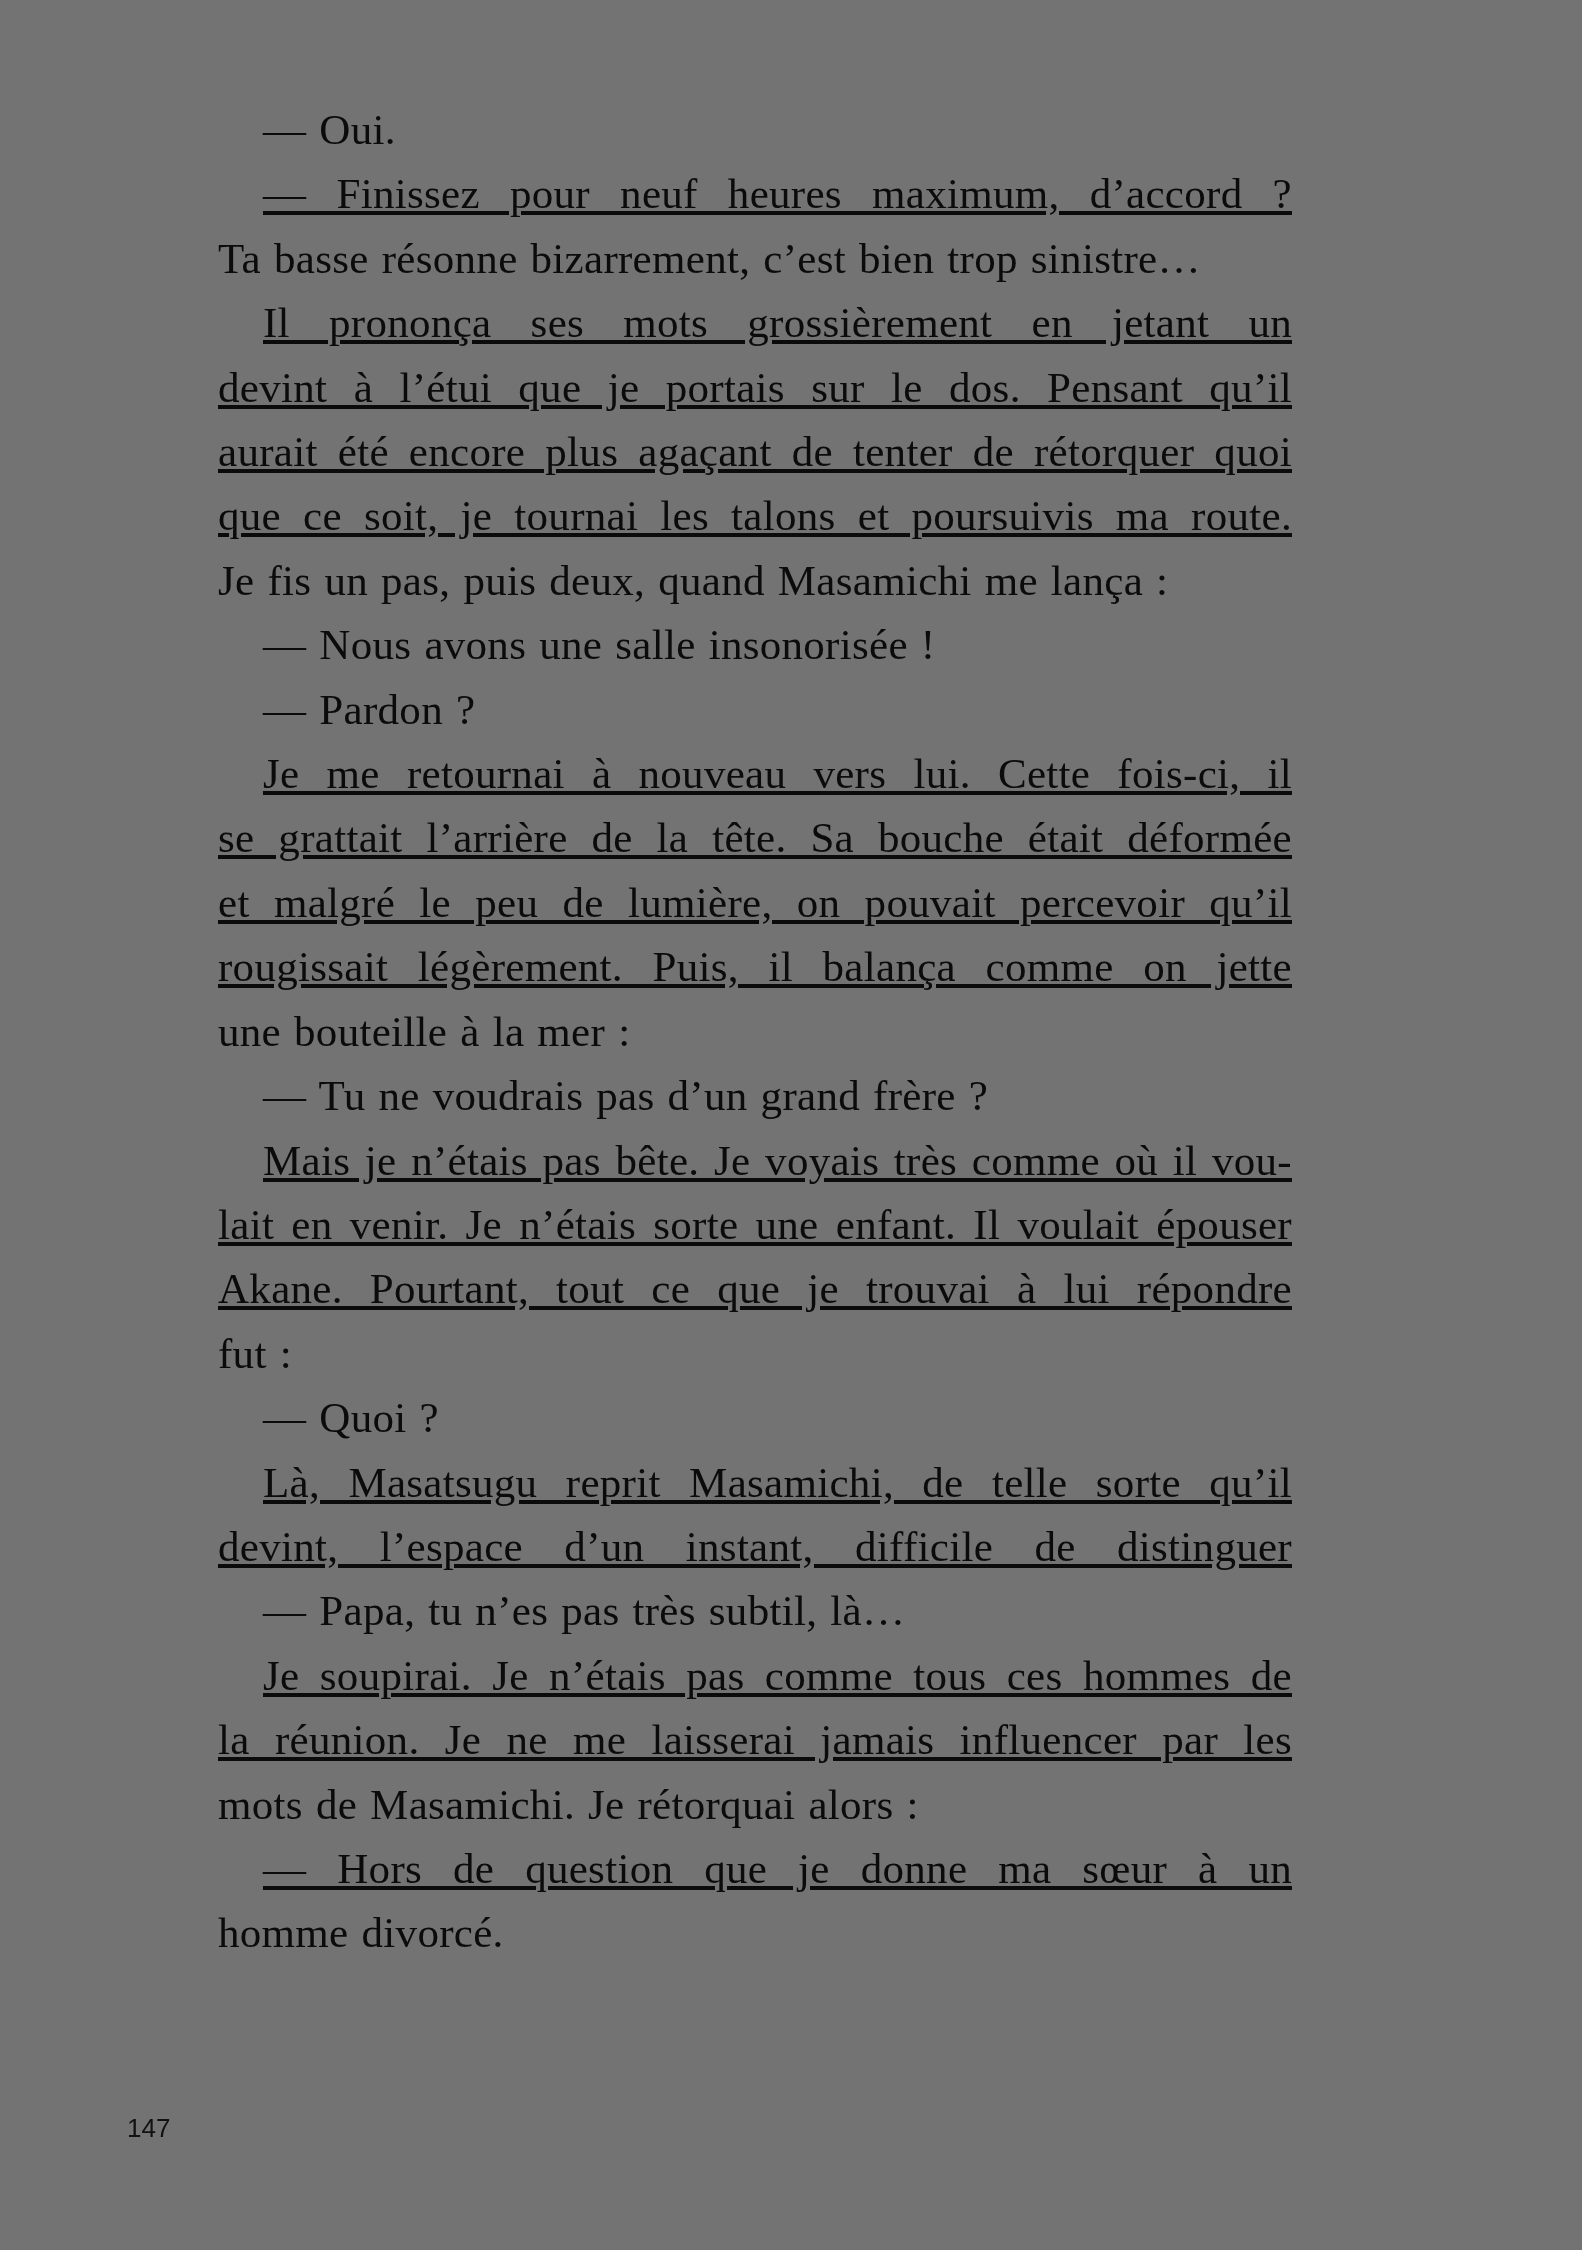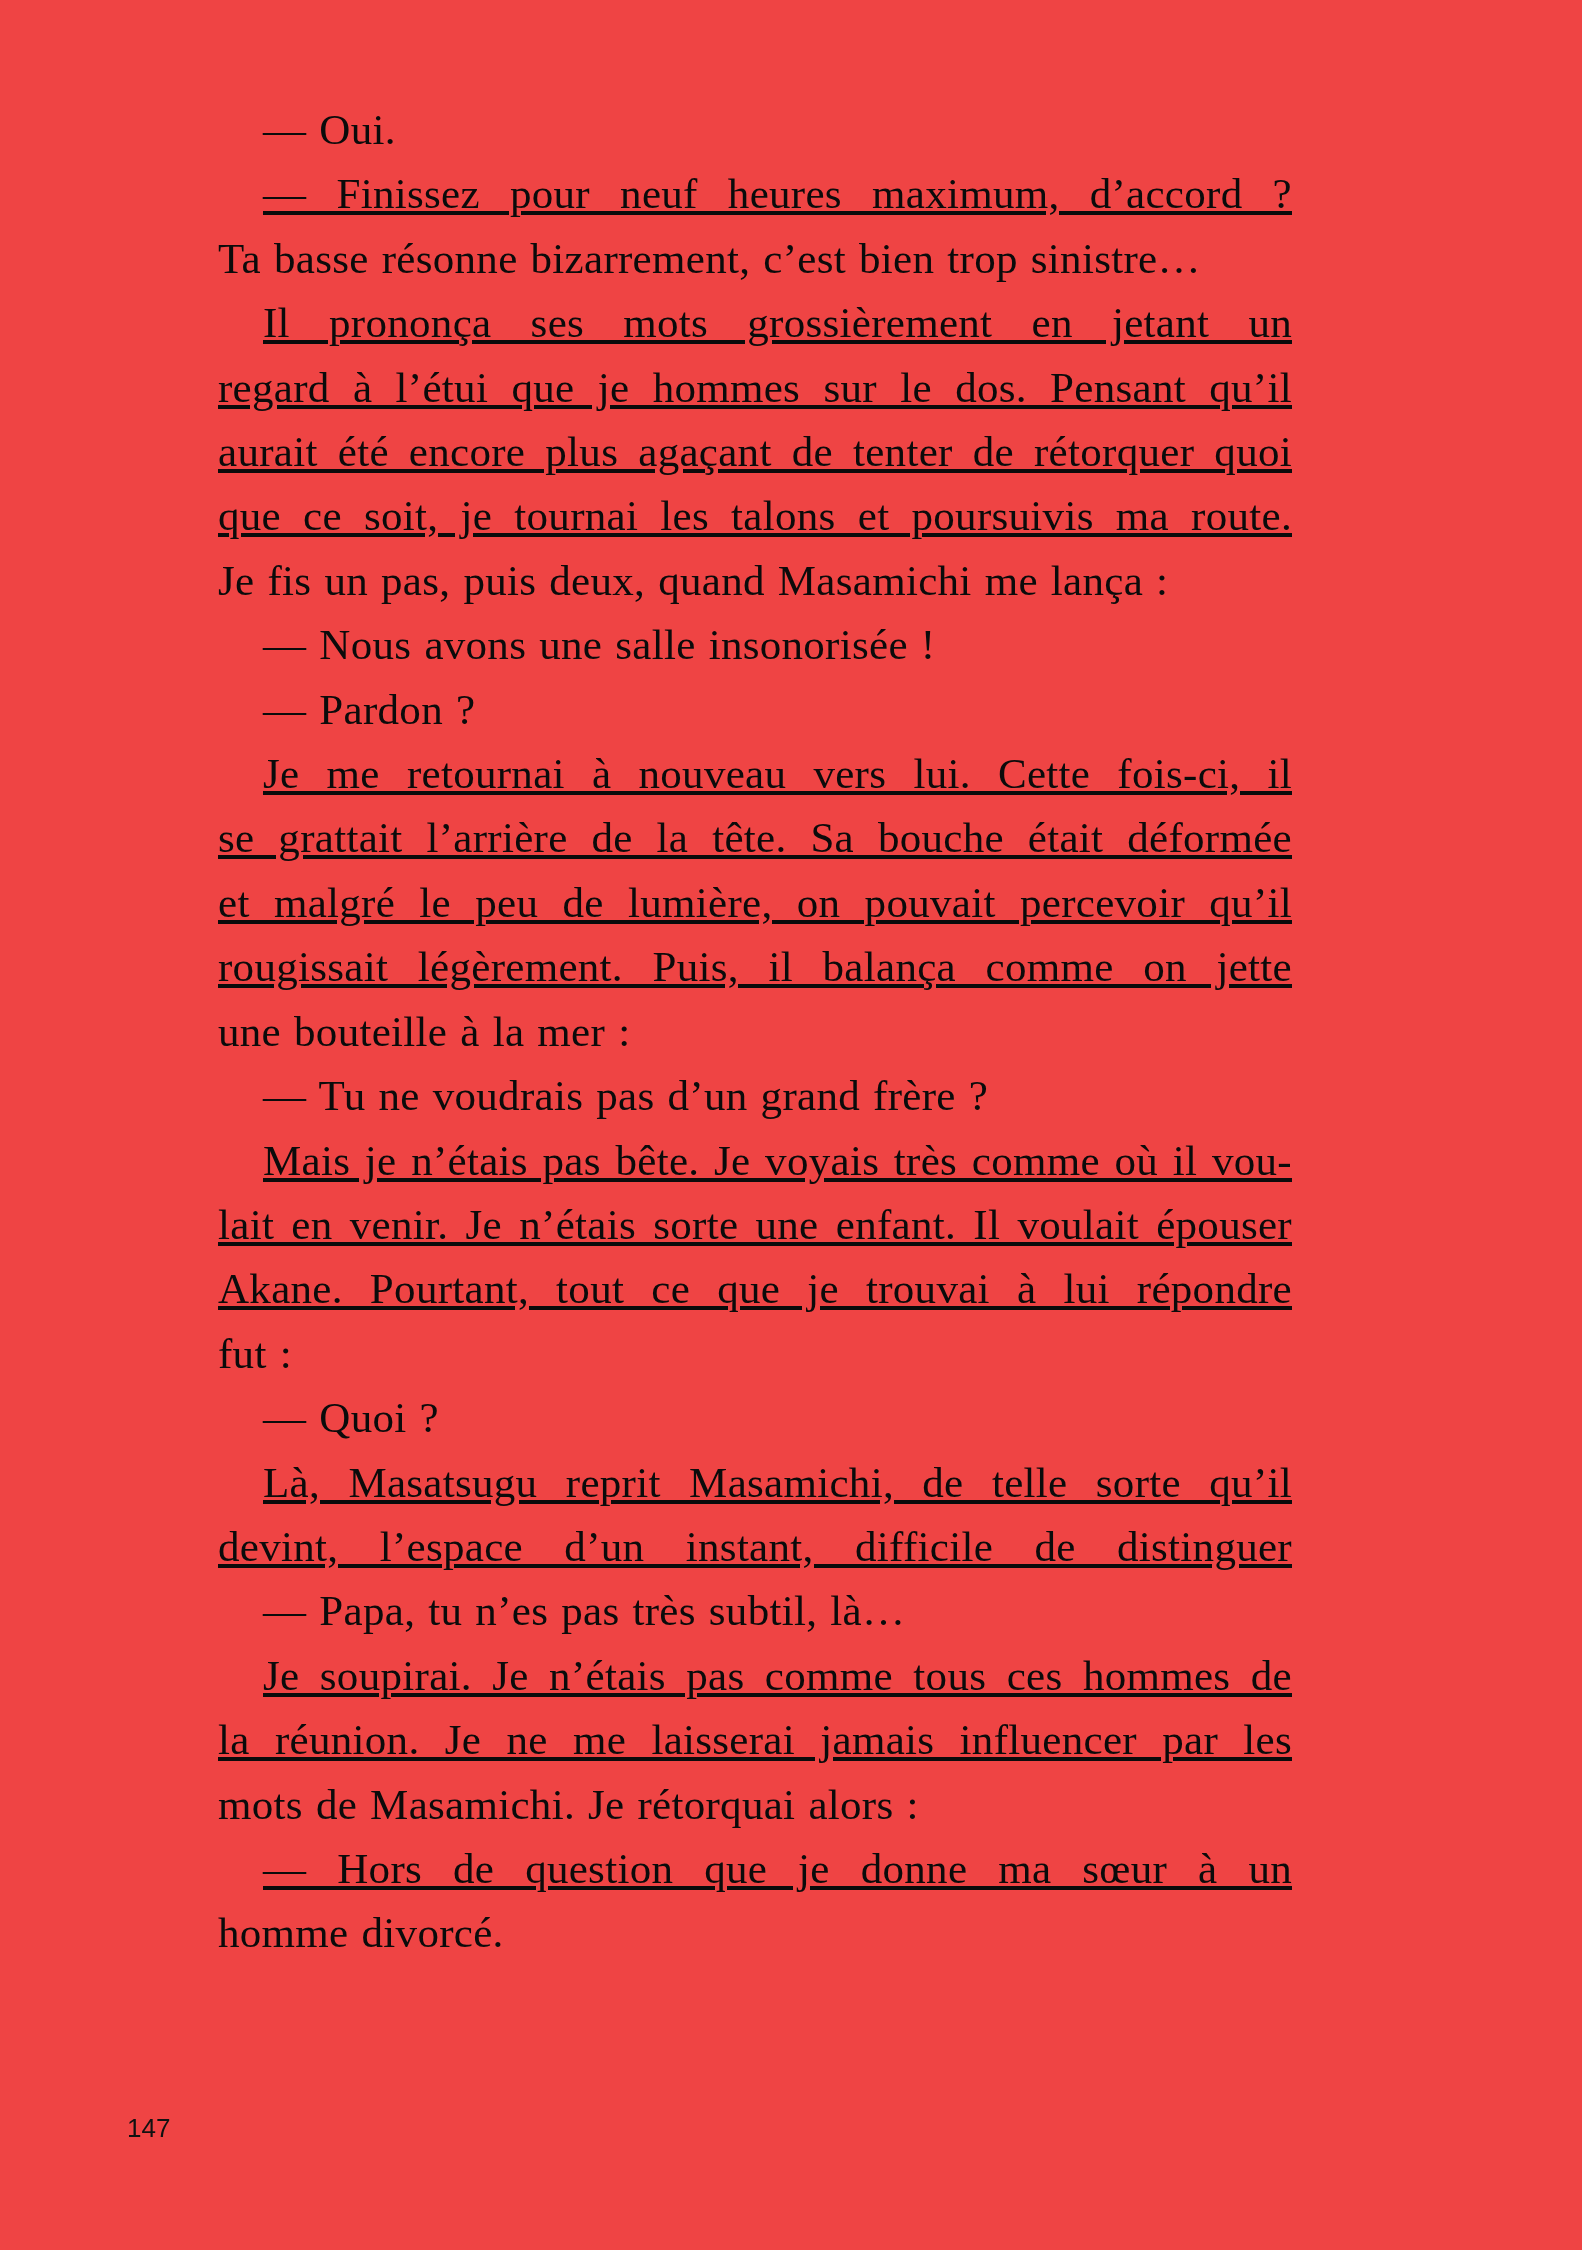--- a/index.html
+++ b/index.html
@@ -8,21 +8,21 @@
     height: 2250px;
     background: #ffffff;
     position: relative;
     font-family: "Liberation Serif", serif;
   }
   .sheet {
     position: absolute;
     left: 0; top: 0;
     width: 1582px;
     height: 2250px;
-    background: #ef4444;
+    background: #737373;
     overflow: hidden;
   }
   .text-block {
     position: absolute;
     left: 218px;
     top: 98px;
     width: 1074px;
     font-size: 43px;
     line-height: 64.4px;
     color: #0b0b0b;
@@ -57,21 +57,21 @@
   <div class="text-block">
       <div class="paragraph">
         <div class="line indent">— Oui.</div>
       </div>
       <div class="paragraph">
         <div class="line indent just">— Finissez pour neuf heures maximum, d’accord ?</div>
         <div class="line">Ta basse résonne bizarrement, c’est bien trop sinistre…</div>
       </div>
       <div class="paragraph">
         <div class="line indent just">Il prononça ses mots grossièrement en jetant un</div>
-        <div class="line just">regard à l’étui que je hommes sur le dos. Pensant qu’il</div>
+        <div class="line just">devint à l’étui que je portais sur le dos. Pensant qu’il</div>
         <div class="line just">aurait été encore plus agaçant de tenter de rétorquer quoi</div>
         <div class="line just">que ce soit, je tournai les talons et poursuivis ma route.</div>
         <div class="line">Je fis un pas, puis deux, quand Masamichi me lança :</div>
       </div>
       <div class="paragraph">
         <div class="line indent">— Nous avons une salle insonorisée !</div>
       </div>
       <div class="paragraph">
         <div class="line indent">— Pardon ?</div>
       </div>

